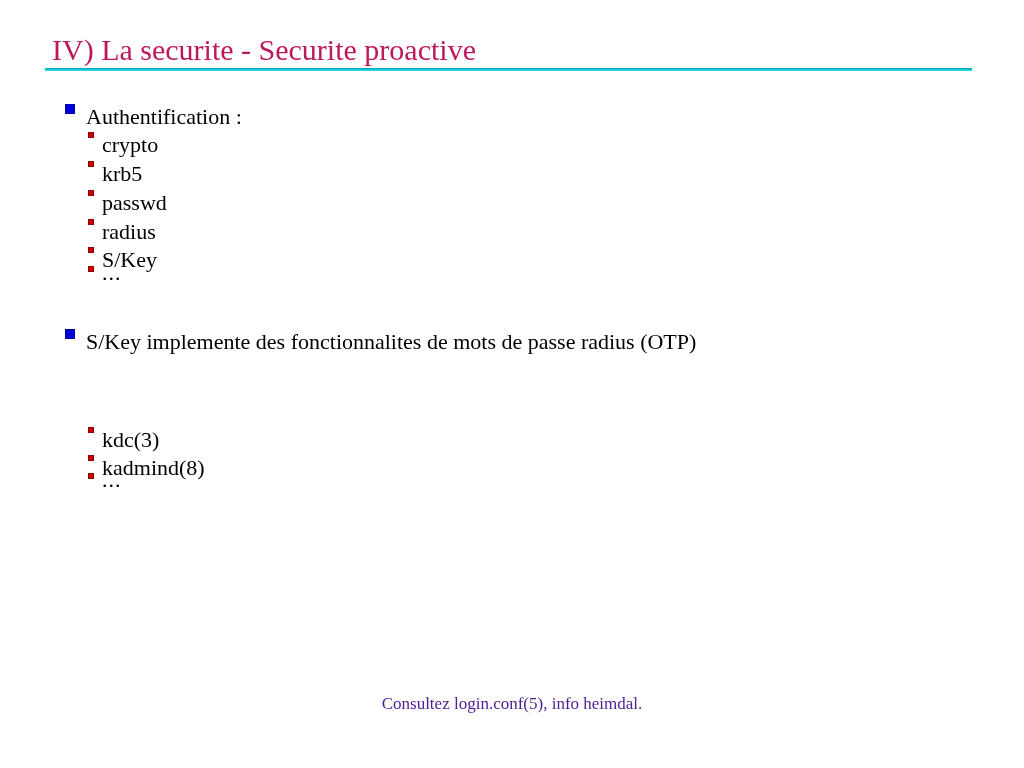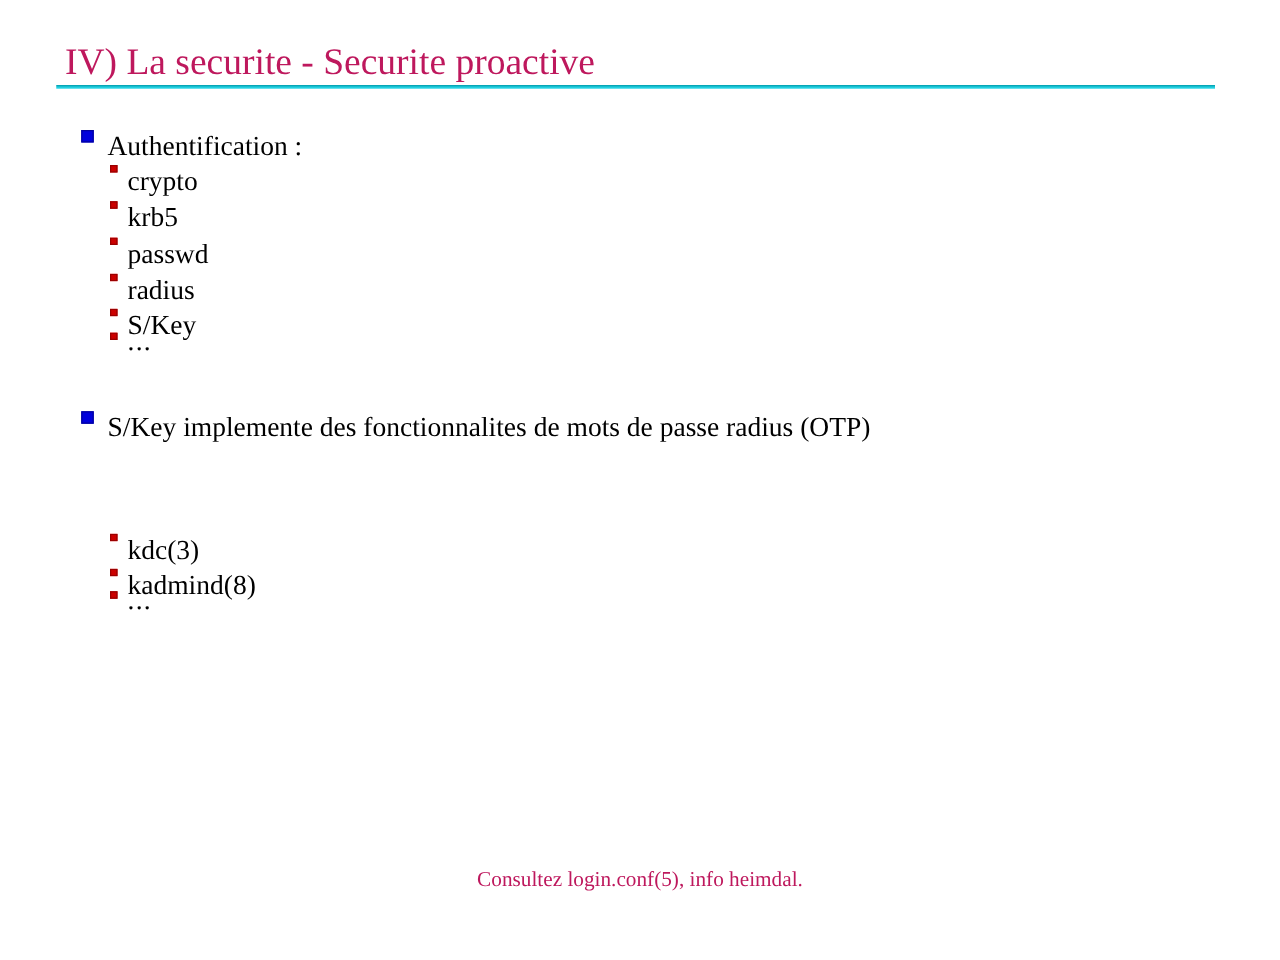--- a/index.html
+++ b/index.html
@@ -70,21 +70,21 @@
     letter-spacing: 1px;
   }
   .footer {
     position: absolute;
     left: 0;
     top: 693px;
     width: 1024px;
     text-align: center;
     font-size: 17px;
     line-height: 22px;
-    color: #be185d;
+    color: #4c1d95;
   }
 </style>
 </head>
 <body>
 
 <div class="slide">
 
   <h1 class="title">IV) La securite - Securite proactive</h1>
   <div class="rule"></div>
 

